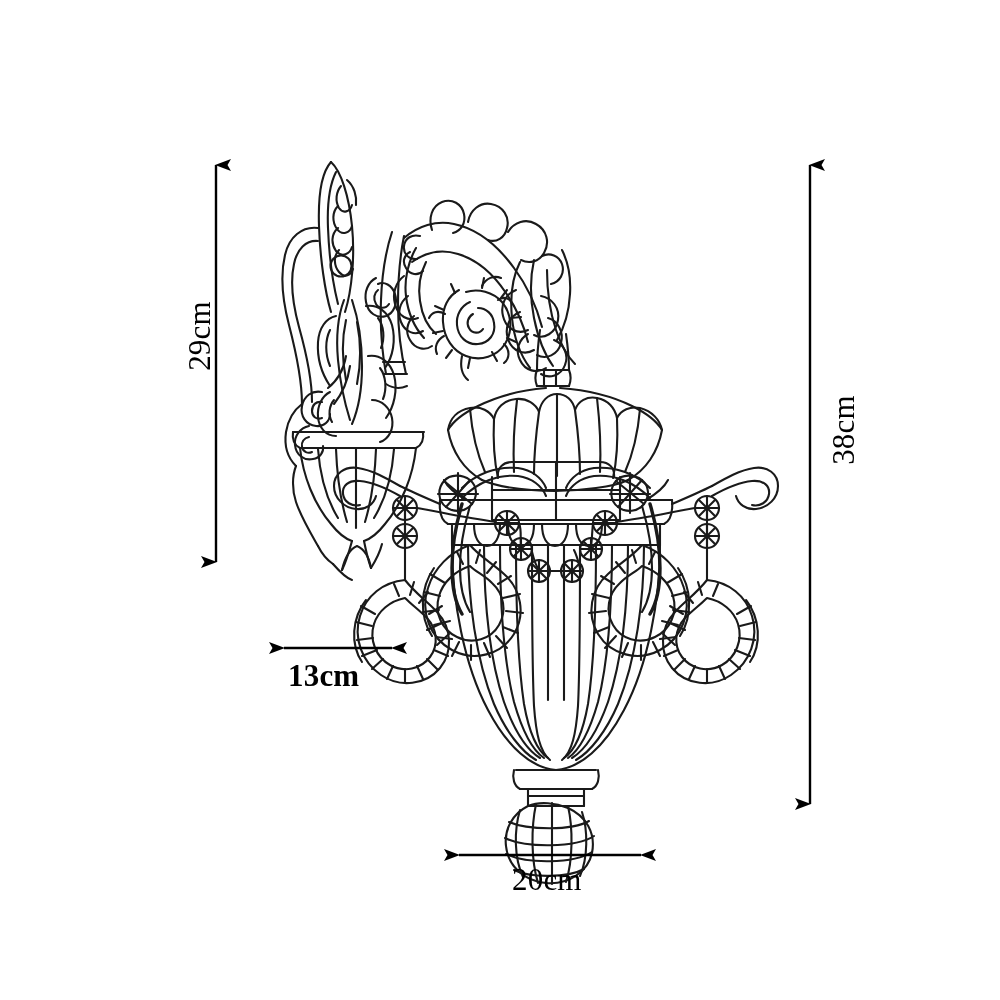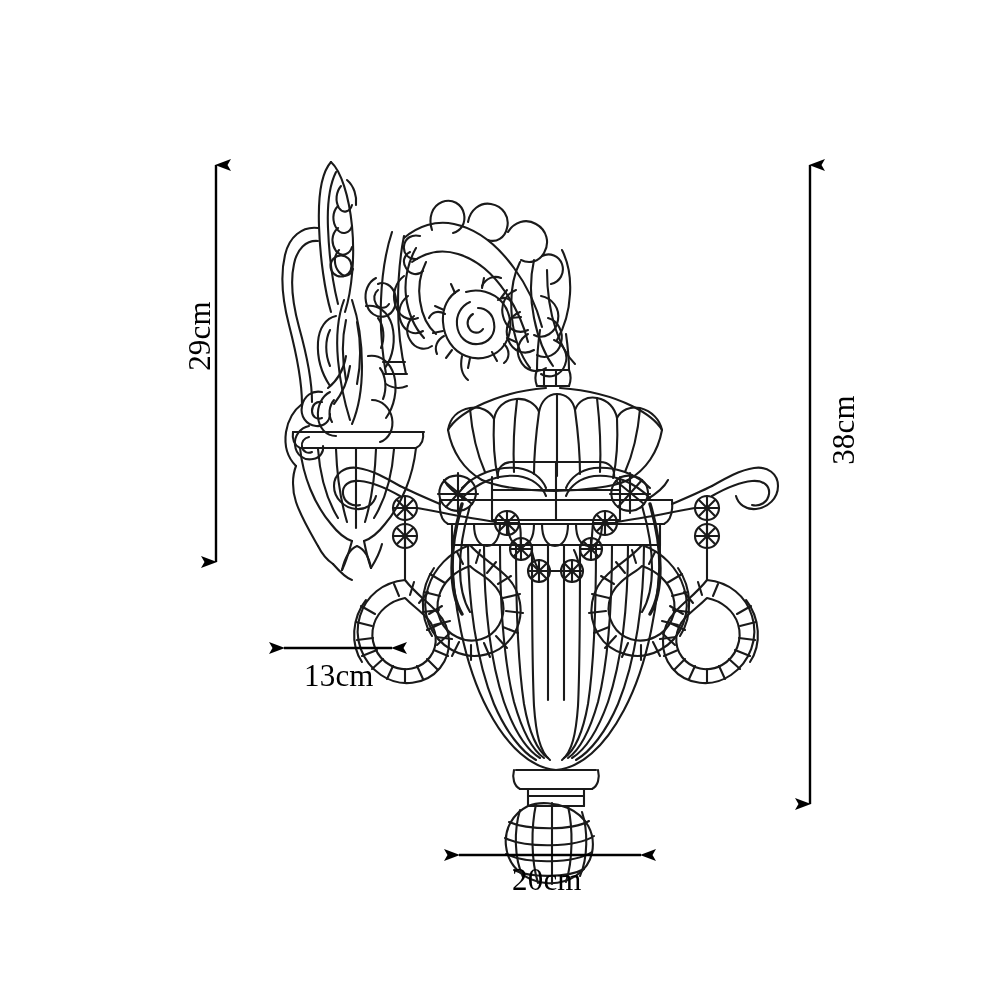--- a/index.html
+++ b/index.html
@@ -46,23 +46,24 @@
   }
   #label-38 {
     left: 794px;
     top: 412px;
     width: 100px;
     text-align: center;
     transform: rotate(-90deg);
     transform-origin: 50% 50%;
   }
   #label-13 {
-    left: 304px;
+    left: 288px;
     top: 658px;
     text-align: center;
+    font-weight: bold;
   }
   #label-20 {
     left: 512px;
     top: 862px;
     text-align: center;
   }
 </style>
 </head>
 <body>
 

